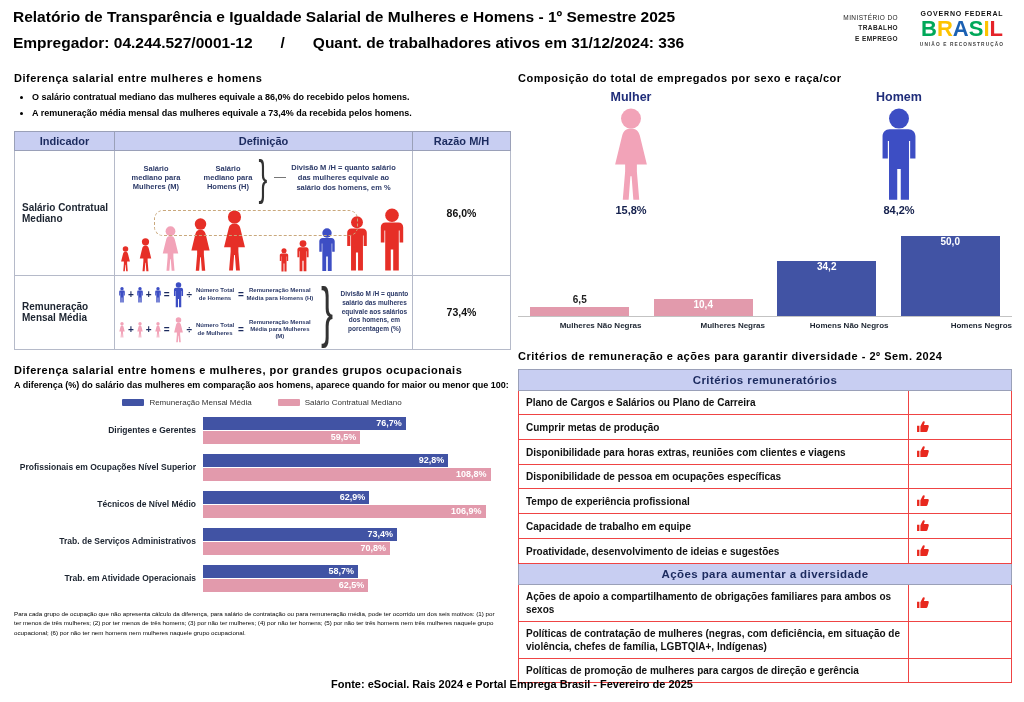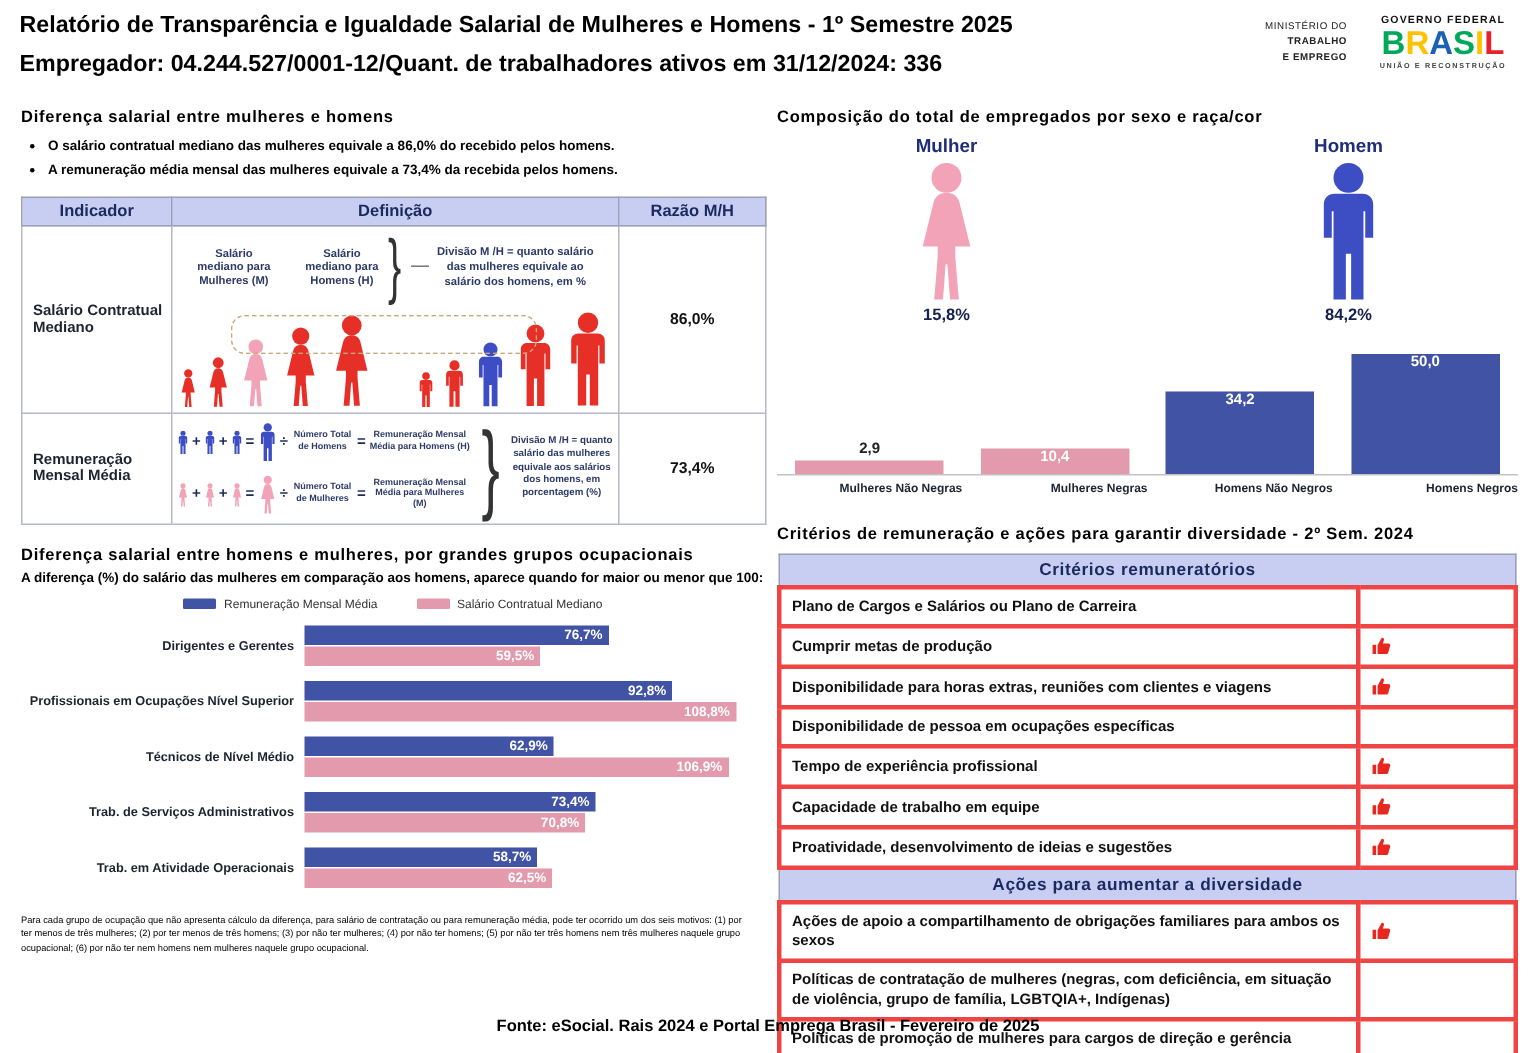--- a/index.html
+++ b/index.html
@@ -2,21 +2,21 @@
 <html><head>
 <meta charset="utf-8">
 <style>
   html,body{margin:0;padding:0;background:#fff;}
   .page{position:relative;width:1024px;height:702px;background:#fff;overflow:hidden;
         font-family:"Liberation Sans",sans-serif;color:#000;}
 
   
   .hdr{position:absolute;left:13px;top:8px;width:830px;}
   .hdr-title{font-size:15.5px;font-weight:bold;color:#000;}
-  .hdr-sub{font-size:15.5px;font-weight:bold;margin-top:8px;display:flex;align-items:flex-end;}
+  .hdr-sub{font-size:15.5px;font-weight:bold;margin-top:8px;display:flex;gap:28px;align-items:flex-end;}
   .gov-block{position:absolute;right:10px;top:10px;display:flex;align-items:center;gap:12px;}
   .ministry{font-size:6.5px;line-height:1.6;text-align:right;color:#222;letter-spacing:.4px;}
   .ministry .b{font-weight:bold;}
   .brasil-box{text-align:center;width:104px;}
   .gov-top{font-size:7px;font-weight:bold;letter-spacing:.8px;color:#111;}
   .brand{font-size:22px;font-weight:900;letter-spacing:0;line-height:1;margin-top:1px;}
   .gov-bottom{font-size:4.8px;font-weight:bold;letter-spacing:1.1px;color:#444;margin-top:2px;}
 
   
   .left-col{position:absolute;left:14px;top:72px;width:496px;}
@@ -75,21 +75,21 @@
   .comp-slot{flex:1;display:flex;flex-direction:column;justify-content:flex-end;align-items:center;}
   .comp-bar{width:80%;display:flex;justify-content:center;align-items:flex-start;color:#fff;font-size:10px;font-weight:bold;}
   .comp-val-out{color:#222;font-size:10px;font-weight:bold;margin-bottom:2px;}
   .comp-cats{display:flex;margin-top:4px;}
   .comp-cat{flex:1;text-align:right;font-size:8px;font-weight:bold;color:#1c2430;}
 
   
   .crit-sec{margin-top:20px;}
   .crit-table{width:100%;border-collapse:collapse;margin-top:7px;}
   .crit-table th{background:#C8CEF2;border:1px solid #9aa0b8;color:#1B2A5E;font-size:11.5px;padding:4px;letter-spacing:.4px;}
-  .crit-table td{border:3px solid #ef4444;font-size:10px;font-weight:bold;color:#111;padding:5px 7px;line-height:1.3;}
+  .crit-table td{border:1px solid #ef4444;font-size:10px;font-weight:bold;color:#111;padding:5px 7px;line-height:1.3;}
   .crit-flag{width:88px;}
   .thumb{display:block;width:14px;height:14px;}
 
   
   .footer{position:absolute;left:0;right:0;bottom:12px;text-align:center;font-size:11px;font-weight:bold;color:#000;}
 </style>
 </head>
 <body>
 
 <svg width="0" height="0" style="position:absolute">
@@ -343,21 +343,21 @@
         <div class="person-label">Homem</div>
         <svg class="fig bluef" style="width:48px;height:94px;margin:0 auto">
             <use href="#sym-man"></use>
           </svg>
         <div class="person-pct">84,2%</div>
       </div>
     </div>
     <div class="comp-chart">
       <div class="comp-bars">
           <div class="comp-slot">
-            <div class="comp-val-out">2,9</div>
+            <div class="comp-val-out">6,5</div>
             <div class="comp-bar" style="height: 8.64px; background: rgb(226, 154, 172);"></div>
           </div>
           <div class="comp-slot">
             <div class="comp-bar" style="height: 16.64px; background: rgb(226, 154, 172);">
               <span>10,4</span>
             </div>
           </div>
           <div class="comp-slot">
             <div class="comp-bar" style="height: 54.72px; background: rgb(65, 83, 164);">
               <span>34,2</span>
@@ -437,21 +437,21 @@
             </tr>
             <tr>
               <td>Ações de apoio a compartilhamento de obrigações familiares para ambos os sexos</td>
               <td class="crit-flag">
   <svg class="thumb" viewBox="0 0 16 16" fill="#E8281E">
     <path d="M1.2 6.6h2.7v7.2H1.2z M5 13.8V7l2.7-5c.3-.6 1-.8 1.6-.5.6.3.8 1 .6 1.6L9 5.7h4.3c.9 0 1.5.8 1.3 1.7l-1.5 5.3c-.2.7-.8 1.1-1.5 1.1z"></path>
   </svg>
 </td>
             </tr>
             <tr>
-              <td>Políticas de contratação de mulheres (negras, com deficiência, em situação de violência, grupo de família, LGBTQIA+, Indígenas)</td>
+              <td>Políticas de contratação de mulheres (negras, com deficiência, em situação de violência, chefes de família, LGBTQIA+, Indígenas)</td>
               <td class="crit-flag"></td>
             </tr>
             <tr>
               <td>Políticas de promoção de mulheres para cargos de direção e gerência</td>
               <td class="crit-flag"></td>
             </tr>
           </tbody>
       </table>
     </div>
   </div>

